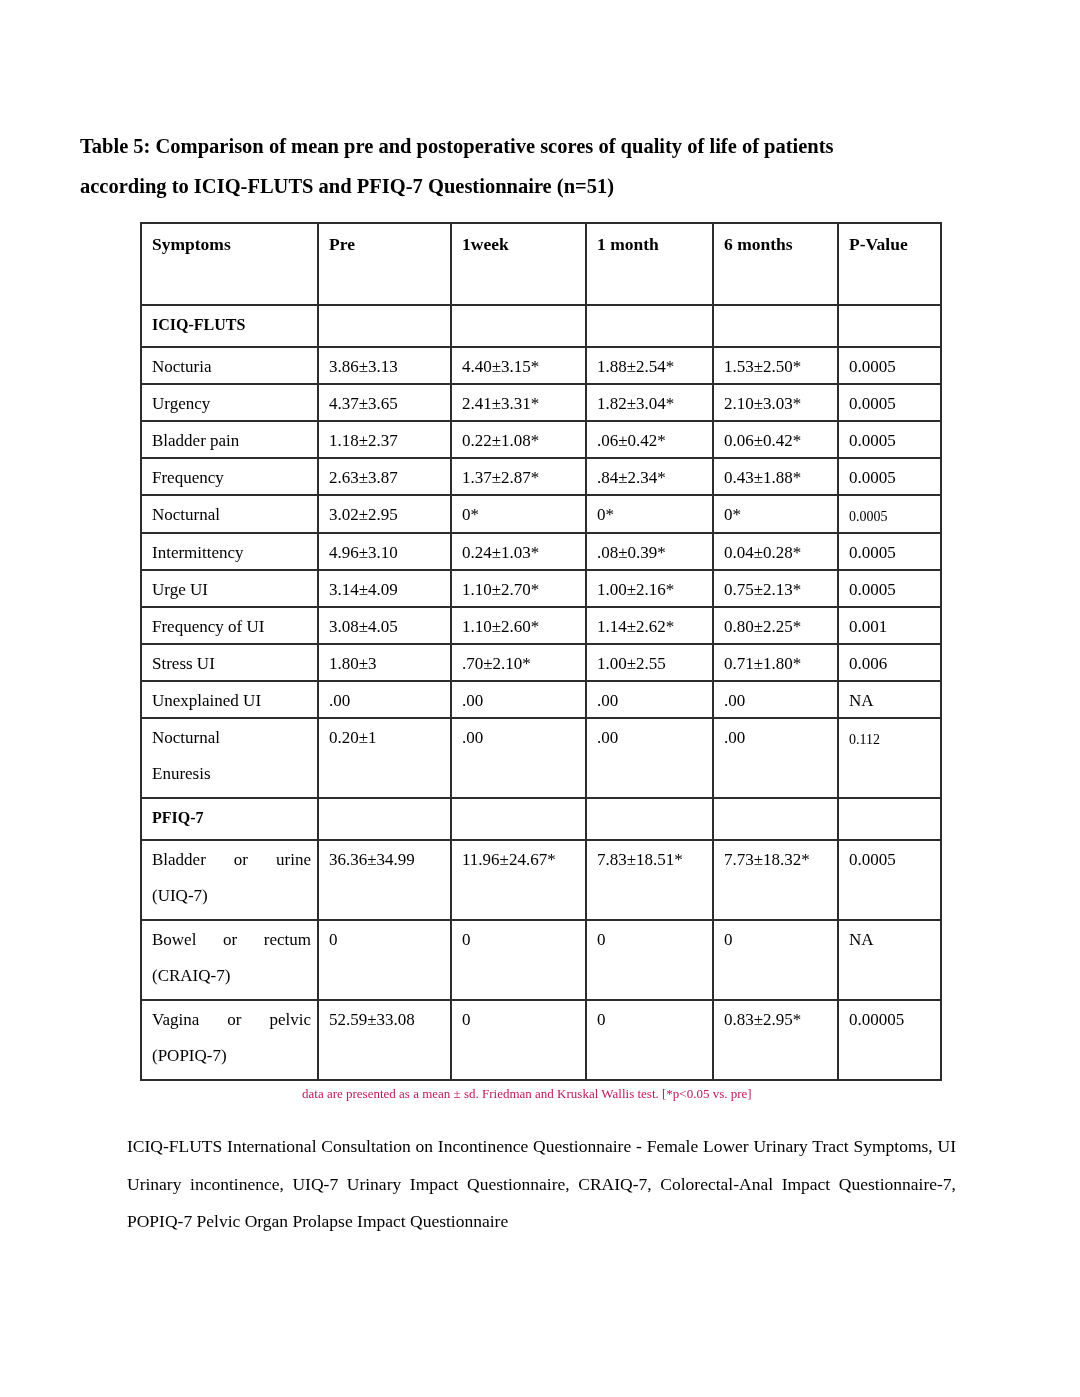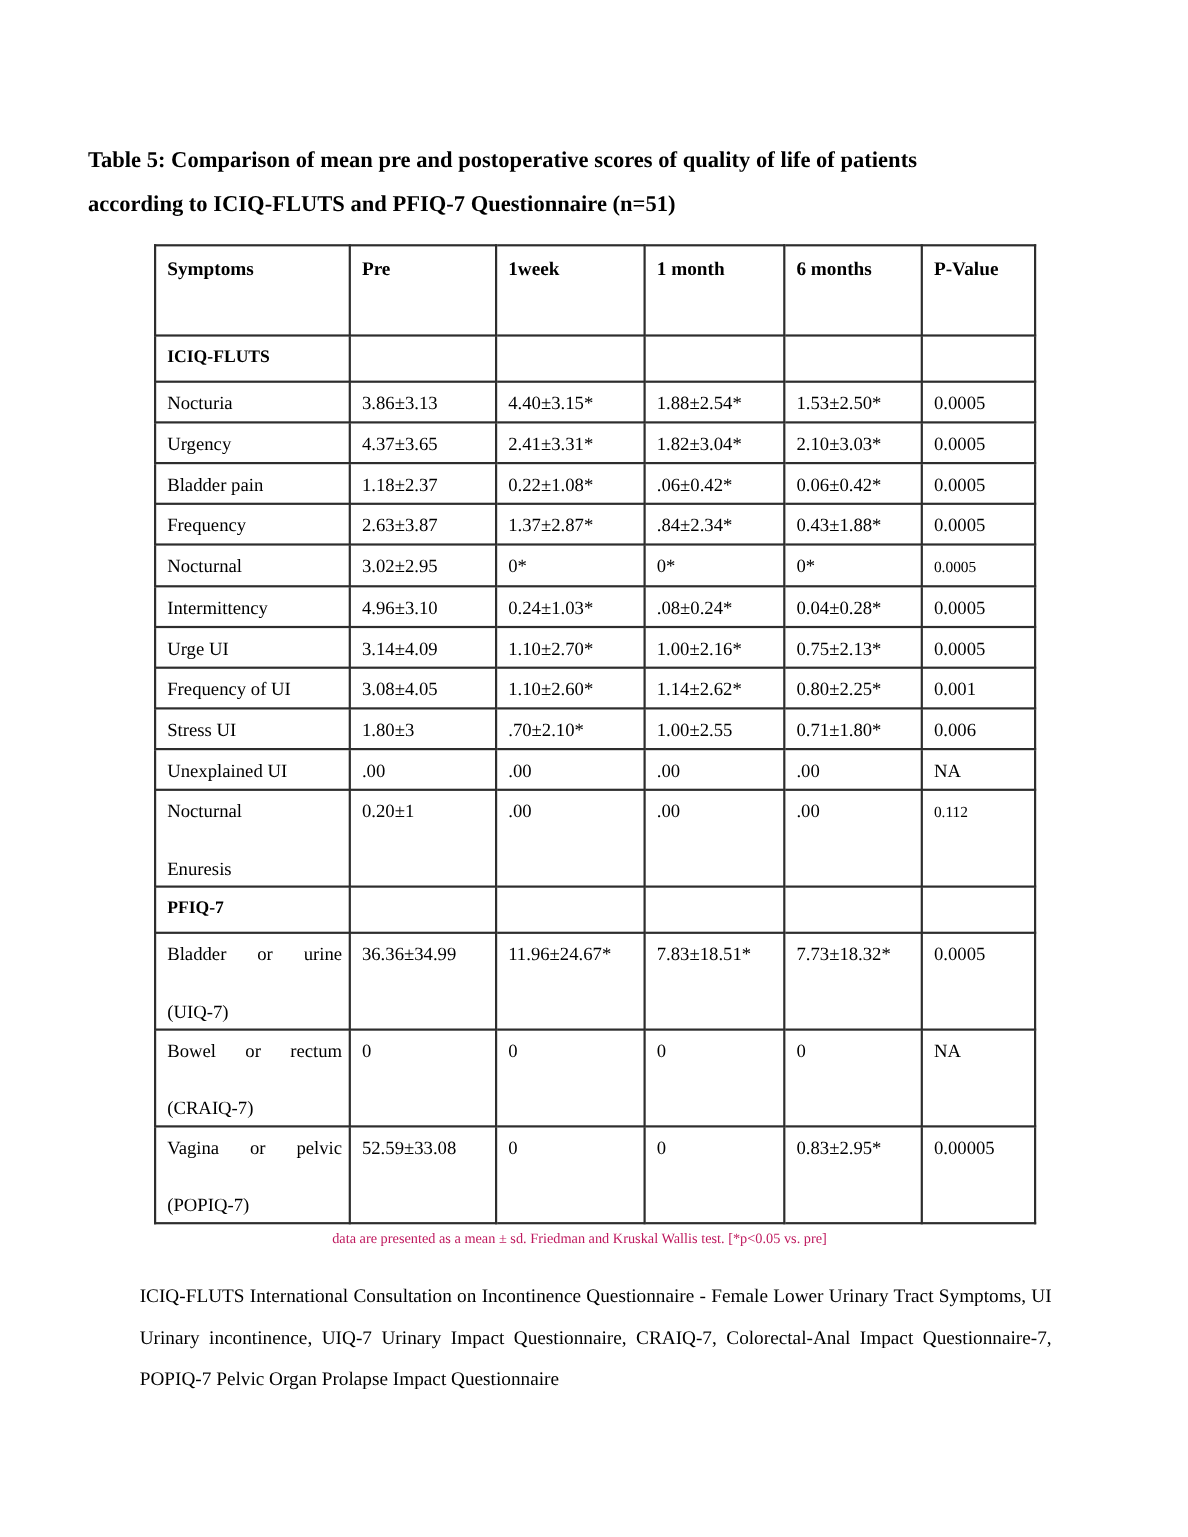--- a/index.html
+++ b/index.html
@@ -47,21 +47,21 @@
     font-size: 17.5px;
     padding-top: 9px;
   }
   tr.section td { height: 42px; }
   tr.section td.sec-label { font-weight: bold; font-size: 16px; }
   tr.data td { height: 37px; }
   tr.data.tall td { height: 80px; }
   td.pval { text-align: center; padding-left: 4px; padding-right: 4px; }
   td.pval.small { font-size: 14px; padding-top: 9px; }
   .lbl-line { display: block; }
-  .lbl-line + .lbl-line { margin-top: 29px; }
+  .lbl-line + .lbl-line { margin-top: 13px; }
   .jline { text-align: justify; text-align-last: justify; }
 
   
   .footnote {
     margin: 5px 0 0 162px;
     font-size: 13px;
     line-height: 16px;
     color: #be185d;
   }
 
@@ -161,21 +161,21 @@
             <td>0*</td>
             <td>0*</td>
             <td class="pval small">0.0005</td>
           </tr>
           <tr class="data">
             <td>
               <span class="lbl-line">Intermittency</span>
             </td>
             <td>4.96±3.10</td>
             <td>0.24±1.03*</td>
-            <td>.08±0.24*</td>
+            <td>.08±0.39*</td>
             <td>0.04±0.28*</td>
             <td class="pval">0.0005</td>
           </tr>
           <tr class="data">
             <td>
               <span class="lbl-line">Urge UI</span>
             </td>
             <td>3.14±4.09</td>
             <td>1.10±2.70*</td>
             <td>1.00±2.16*</td>

